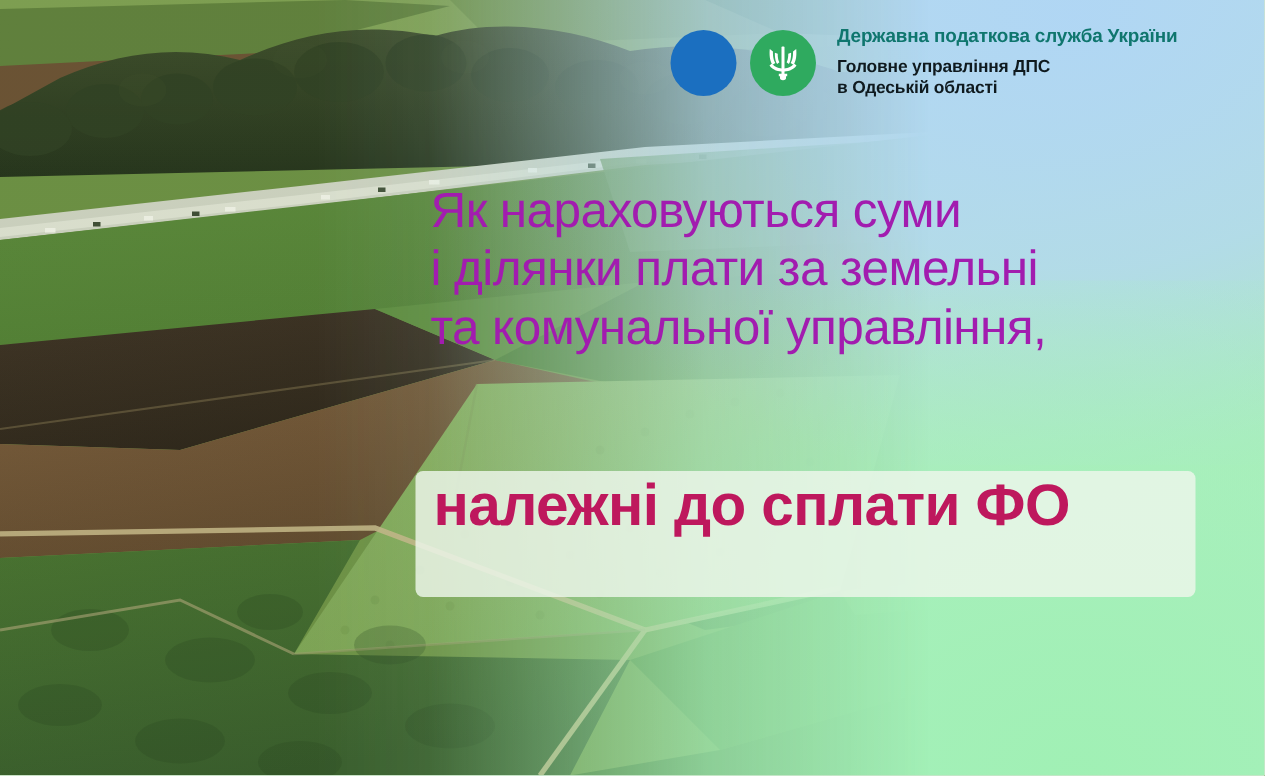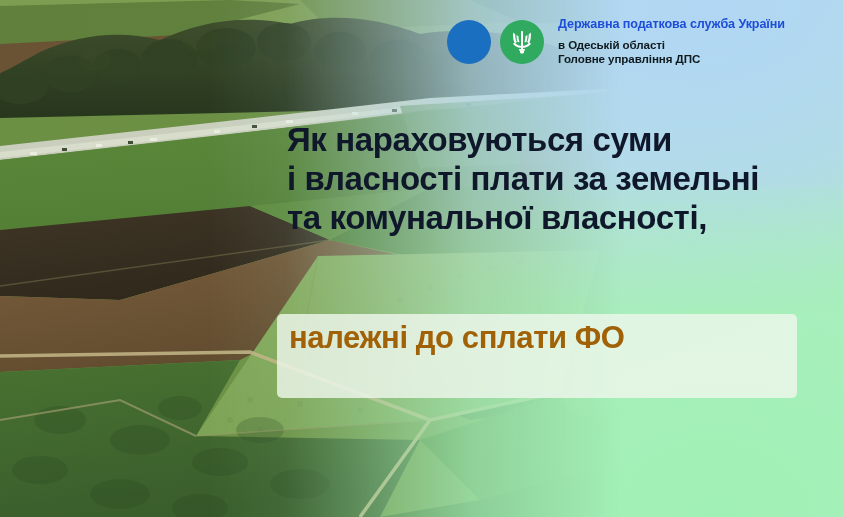--- a/index.html
+++ b/index.html
@@ -106,21 +106,21 @@
     align-items: center;
     justify-content: center;
   }
   .logo-text {
     margin-left: 5px;
     padding-top: 1px;
   }
   .logo-title {
     font-size: 12.6px;
     font-weight: bold;
-    color: #1d4ed8;
+    color: #0f766e;
     letter-spacing: -0.1px;
     line-height: 1.05;
     white-space: nowrap;
   }
   .logo-sub {
     margin-top: 7px;
     font-size: 11.6px;
     font-weight: bold;
     color: #0f1a1f;
     line-height: 1.18;
@@ -130,22 +130,22 @@
 
   
   .headline {
     position: absolute;
     left: 287px;
     top: 120px;
     width: 540px;
   }
   .headline .ln {
     font-size: 33px;
-    font-weight: bold;
-    color: #0f172a;
+    font-weight: normal;
+    color: #a21caf;
     line-height: 39px;
     letter-spacing: -0.4px;
     white-space: nowrap;
   }
 
   
   .highlight-box {
     position: absolute;
     left: 277px;
     top: 314px;
@@ -154,23 +154,23 @@
     background: rgba(238,247,235,0.82);
     border-radius: 5px;
   }
   .highlight-text {
     position: absolute;
     left: 289px;
     top: 318px;
     width: 510px;
   }
   .highlight-text .ln {
-    font-size: 31px;
+    font-size: 39px;
     font-weight: bold;
-    color: #a16207;
+    color: #be185d;
     line-height: 40px;
     letter-spacing: -0.4px;
     white-space: nowrap;
   }
 </style>
 </head>
 <body>
 
 <div id="banner">
 
@@ -350,30 +350,30 @@
           <path d="M16.4 6.2 c0 0 0.3 5.1 -1.5 7.4 l-1.5 -1.1 c1.2 -1.9 1.1 -5.6 1.1 -5.6 z"></path>
           <path d="M3.6 13.4 c1.9 2.6 5.2 3.3 7.4 3.3 c2.2 0 5.5 -0.7 7.4 -3.3 l1.6 1.3 c-2.2 3.2 -6.2 4.1 -9 4.1 c-2.8 0 -6.8 -0.9 -9 -4.1 z"></path>
           <path d="M8.2 20.1 h5.6 v1.7 h-5.6 z"></path>
           <path d="M9 21.6 h4 v1.6 c0 0.7 -0.6 1.3 -2 1.3 c-1.4 0 -2 -0.6 -2 -1.3 z"></path>
         </g>
       </svg>
     </div>
     <div class="logo-text">
       <div class="logo-title">Державна податкова служба України</div>
       <div class="logo-sub">
+        <div>Головне управління ДПС</div>
         <div>в Одеській області</div>
-        <div>Головне управління ДПС</div>
       </div>
     </div>
   </div>
 
   <div class="headline">
     <div class="ln">Як нараховуються суми</div>
-    <div class="ln">і власності плати за земельні</div>
-    <div class="ln">та комунальної власності,</div>
+    <div class="ln">і ділянки плати за земельні</div>
+    <div class="ln">та комунальної управління,</div>
   </div>
 
   <div class="highlight-box"></div>
   <div class="highlight-text">
     <div class="ln">належні до сплати ФО</div>
   </div>
 
 </div>
 
 </body></html>

